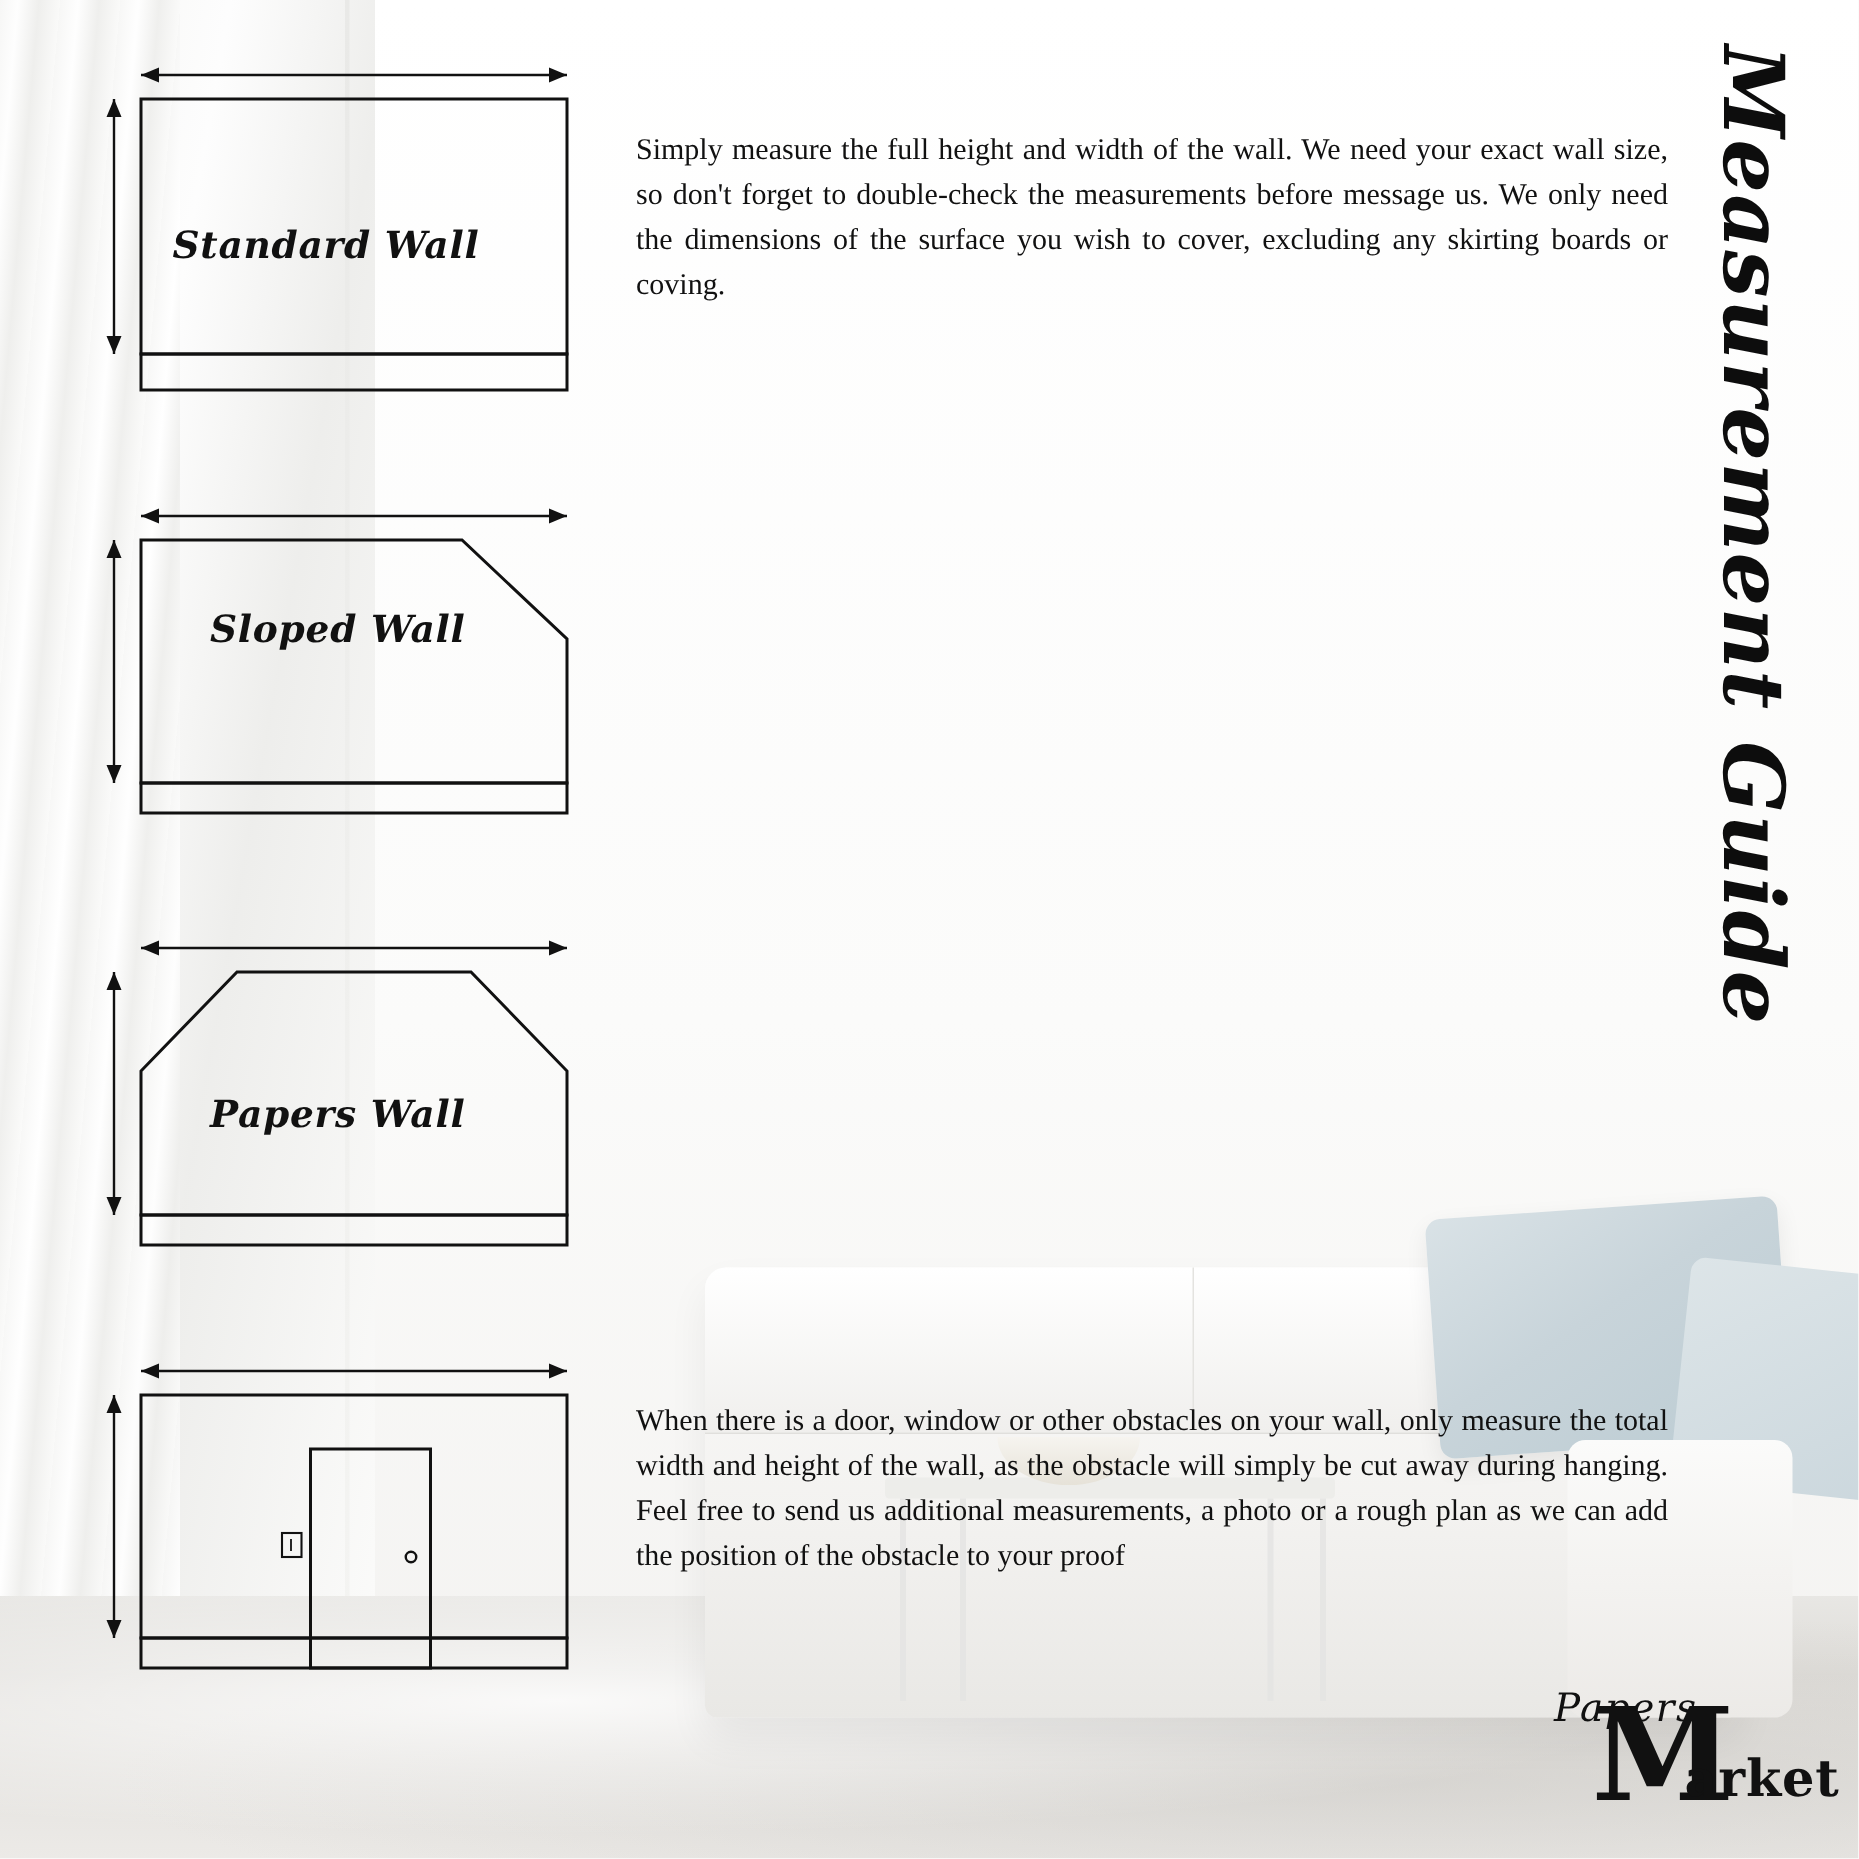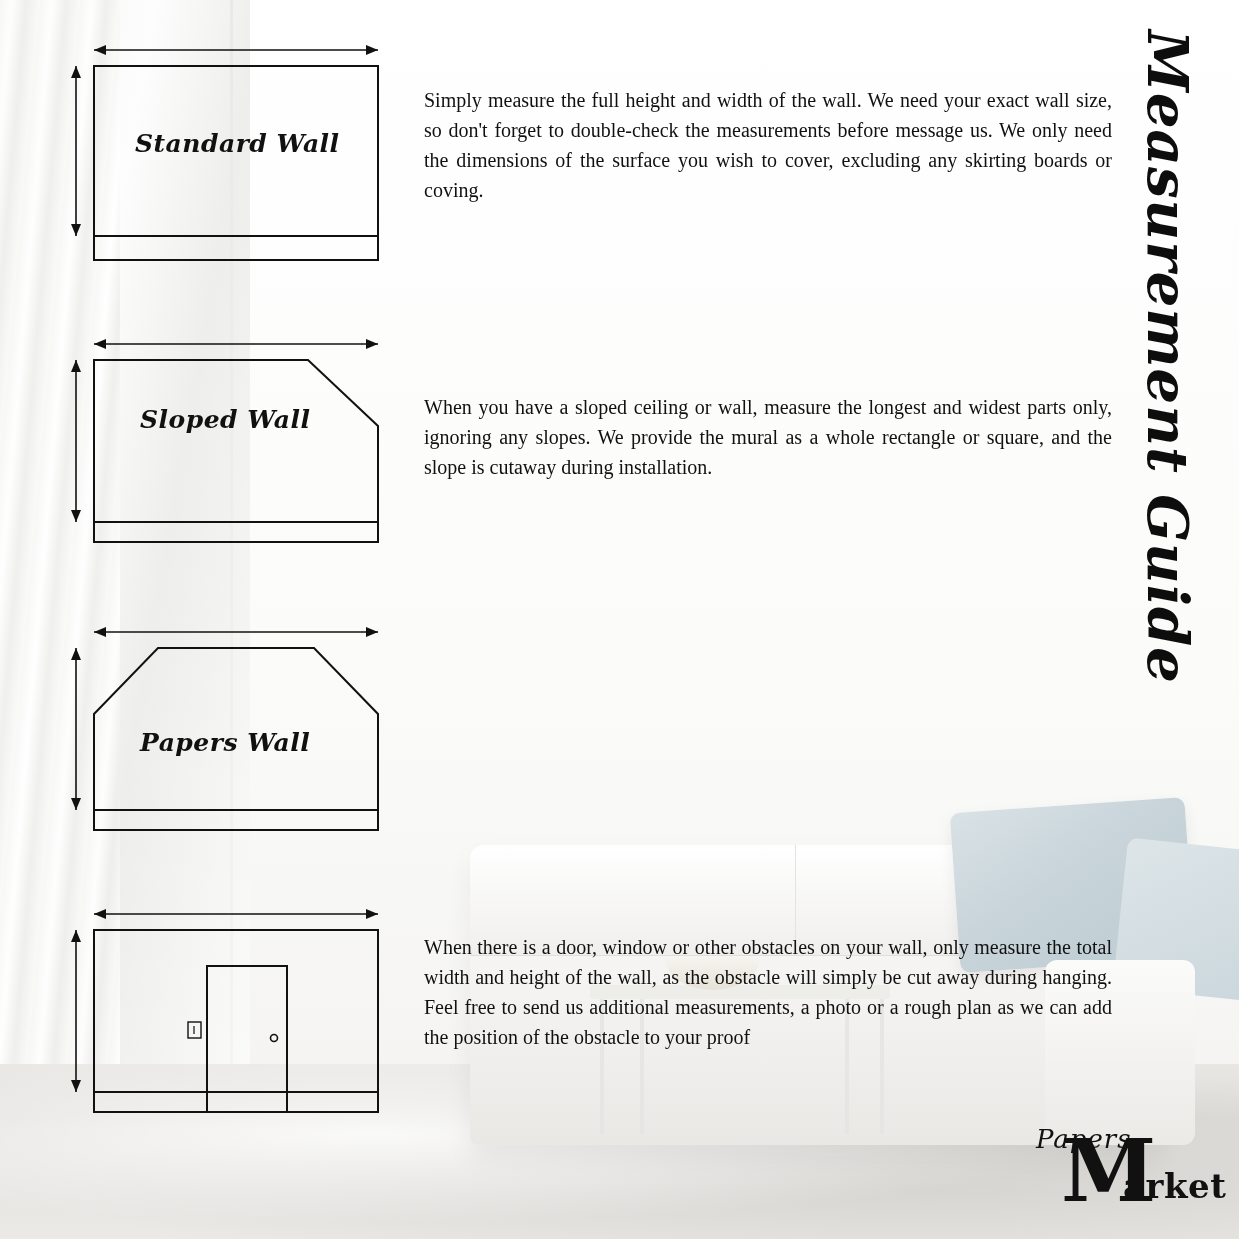--- a/index.html
+++ b/index.html
@@ -242,39 +242,38 @@
 
       <line x1="14" y1="30" x2="14" y2="200" stroke="#111" stroke-width="1.6"></line>
       <path d="M14 30 L9 42 L19 42 Z" fill="#111"></path>
       <path d="M14 200 L9 188 L19 188 Z" fill="#111"></path>
 
       <rect x="32" y="30" width="284" height="170" stroke="#111" stroke-width="2" fill="none"></rect>
 
       <rect x="32" y="200" width="284" height="24" stroke="#111" stroke-width="2" fill="none"></rect>
     </svg>
   </div>
-  <div class="wall-label" style="left:115px; top:128px;margin-left:20px;">Standard Wall</div>
+  <div class="wall-label" style="left:115px; top:148px;">Standard Wall</div>
   <div class="para" style="left:424px; top:85px; width:688px;">Simply measure the full height and width of the wall. We need your exact wall size, so don't forget to double-check the measurements before
 message us. We only need the dimensions of the surface you wish to cover, excluding any skirting boards or coving.</div>
 
   <div class="diagram" style="left:62px; top:330px;">
     <svg width="330" height="230" viewBox="0 0 330 230" fill="none">
       <line x1="32" y1="14" x2="316" y2="14" stroke="#111" stroke-width="1.6"></line>
       <path d="M32 14 L44 9 L44 19 Z" fill="#111"></path>
       <path d="M316 14 L304 9 L304 19 Z" fill="#111"></path>
       <line x1="14" y1="30" x2="14" y2="192" stroke="#111" stroke-width="1.6"></line>
       <path d="M14 30 L9 42 L19 42 Z" fill="#111"></path>
       <path d="M14 192 L9 180 L19 180 Z" fill="#111"></path>
 
       <path d="M32 30 L246 30 L316 96 L316 192 L32 192 Z" stroke="#111" stroke-width="2" fill="none"></path>
       <rect x="32" y="192" width="284" height="20" stroke="#111" stroke-width="2" fill="none"></rect>
     </svg>
   </div>
   <div class="wall-label" style="left:140px; top:404px;">Sloped Wall</div>
-  <div class="para" style="left:424px; top:392px; width:688px;">When you have a sloped ceiling or wall, measure the longest and widest parts only, ignoring any slopes. We provide the mural as a whole rectangle or square, and the slope is cutaway during installation.</div>
 
   <div class="diagram" style="left:62px; top:618px;">
     <svg width="330" height="230" viewBox="0 0 330 230" fill="none">
       <line x1="32" y1="14" x2="316" y2="14" stroke="#111" stroke-width="1.6"></line>
       <path d="M32 14 L44 9 L44 19 Z" fill="#111"></path>
       <path d="M316 14 L304 9 L304 19 Z" fill="#111"></path>
       <line x1="14" y1="30" x2="14" y2="192" stroke="#111" stroke-width="1.6"></line>
       <path d="M14 30 L9 42 L19 42 Z" fill="#111"></path>
       <path d="M14 192 L9 180 L19 180 Z" fill="#111"></path>
 

